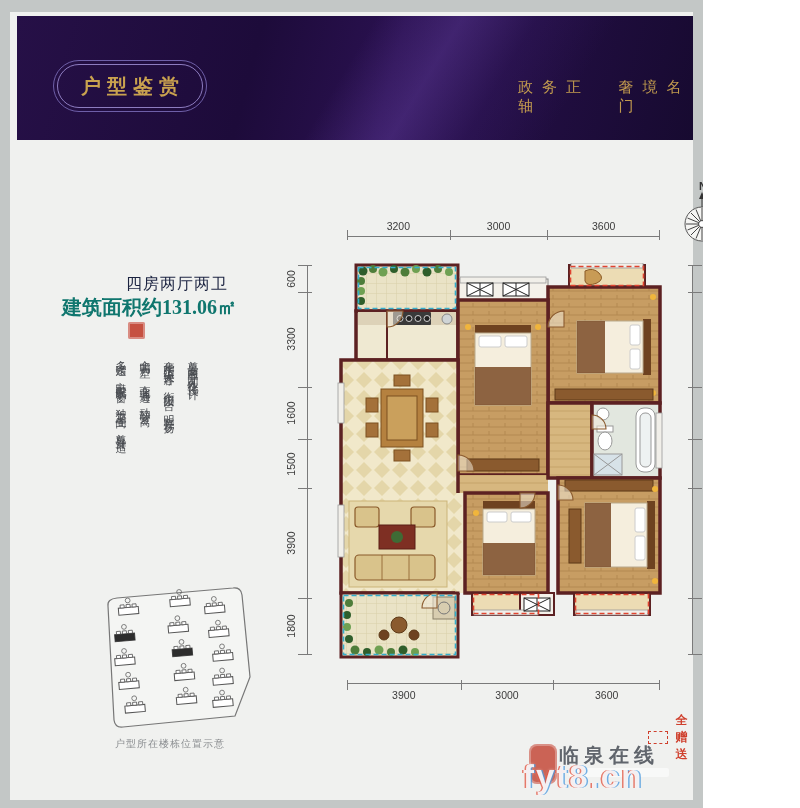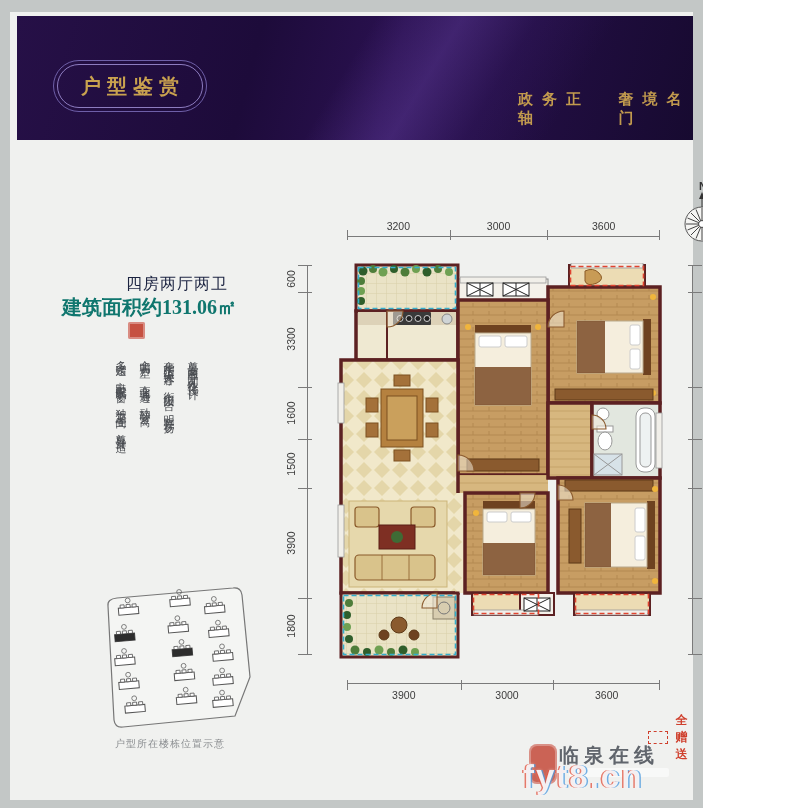--- a/index.html
+++ b/index.html
@@ -11,22 +11,22 @@
   .banner{position:absolute;left:7px;right:0;top:4px;height:124px;overflow:hidden;
     background:linear-gradient(105deg,#261047 0%,#1d0b3a 35%,#2a1150 55%,#170a30 100%);}
   .banner::before{content:'';position:absolute;left:32%;top:-60%;width:60%;height:240%;
     background:linear-gradient(115deg,transparent 32%,rgba(124,82,196,.30) 47%,rgba(72,38,130,.18) 60%,transparent 74%);
     transform:rotate(6deg);}
   .title-frame{position:absolute;left:36px;top:44px;width:152px;height:50px;
     border:1px solid #6e5fa8;border-radius:26px;display:flex;align-items:center;justify-content:center;}
   .title-frame::before{content:'';position:absolute;inset:3px;border:1px solid #8d7cc0;border-radius:22px;}
   .banner-title{color:#c9a24f;font-family:"Liberation Serif",serif;font-weight:bold;
     font-size:20px;letter-spacing:6px;text-indent:6px;}
-  .slogan{position:absolute;left:501px;top:74px;color:#c19a4e;font-family:"Liberation Serif",serif;
-    font-weight:bold;font-size:15px;letter-spacing:9px;display:flex;gap:26px;}
+  .slogan{position:absolute;left:501px;top:62px;color:#c19a4e;font-family:"Liberation Serif",serif;
+    font-weight:normal;font-size:15px;letter-spacing:9px;display:flex;gap:26px;}
 
   
   .unit-head{position:absolute;left:96px;top:181px;display:flex;align-items:flex-start;gap:4px;}
   .unit-series{writing-mode:vertical-rl;font-size:12px;font-weight:bold;color:#2a3150;
     border-left:1px solid #9aa0b2;border-right:1px solid #9aa0b2;padding:1px 3px;height:56px;
     letter-spacing:2px;font-family:"Liberation Serif",serif;}
   .unit-code{font-family:"DejaVu Serif",serif;font-weight:bold;font-size:58px;line-height:62px;
     color:#1b2340;letter-spacing:-1px;}
   .unit-layout{position:absolute;left:116px;top:262px;font-size:16px;font-weight:normal;color:#1b2340;
     letter-spacing:1px;font-family:"Liberation Serif",serif;}

